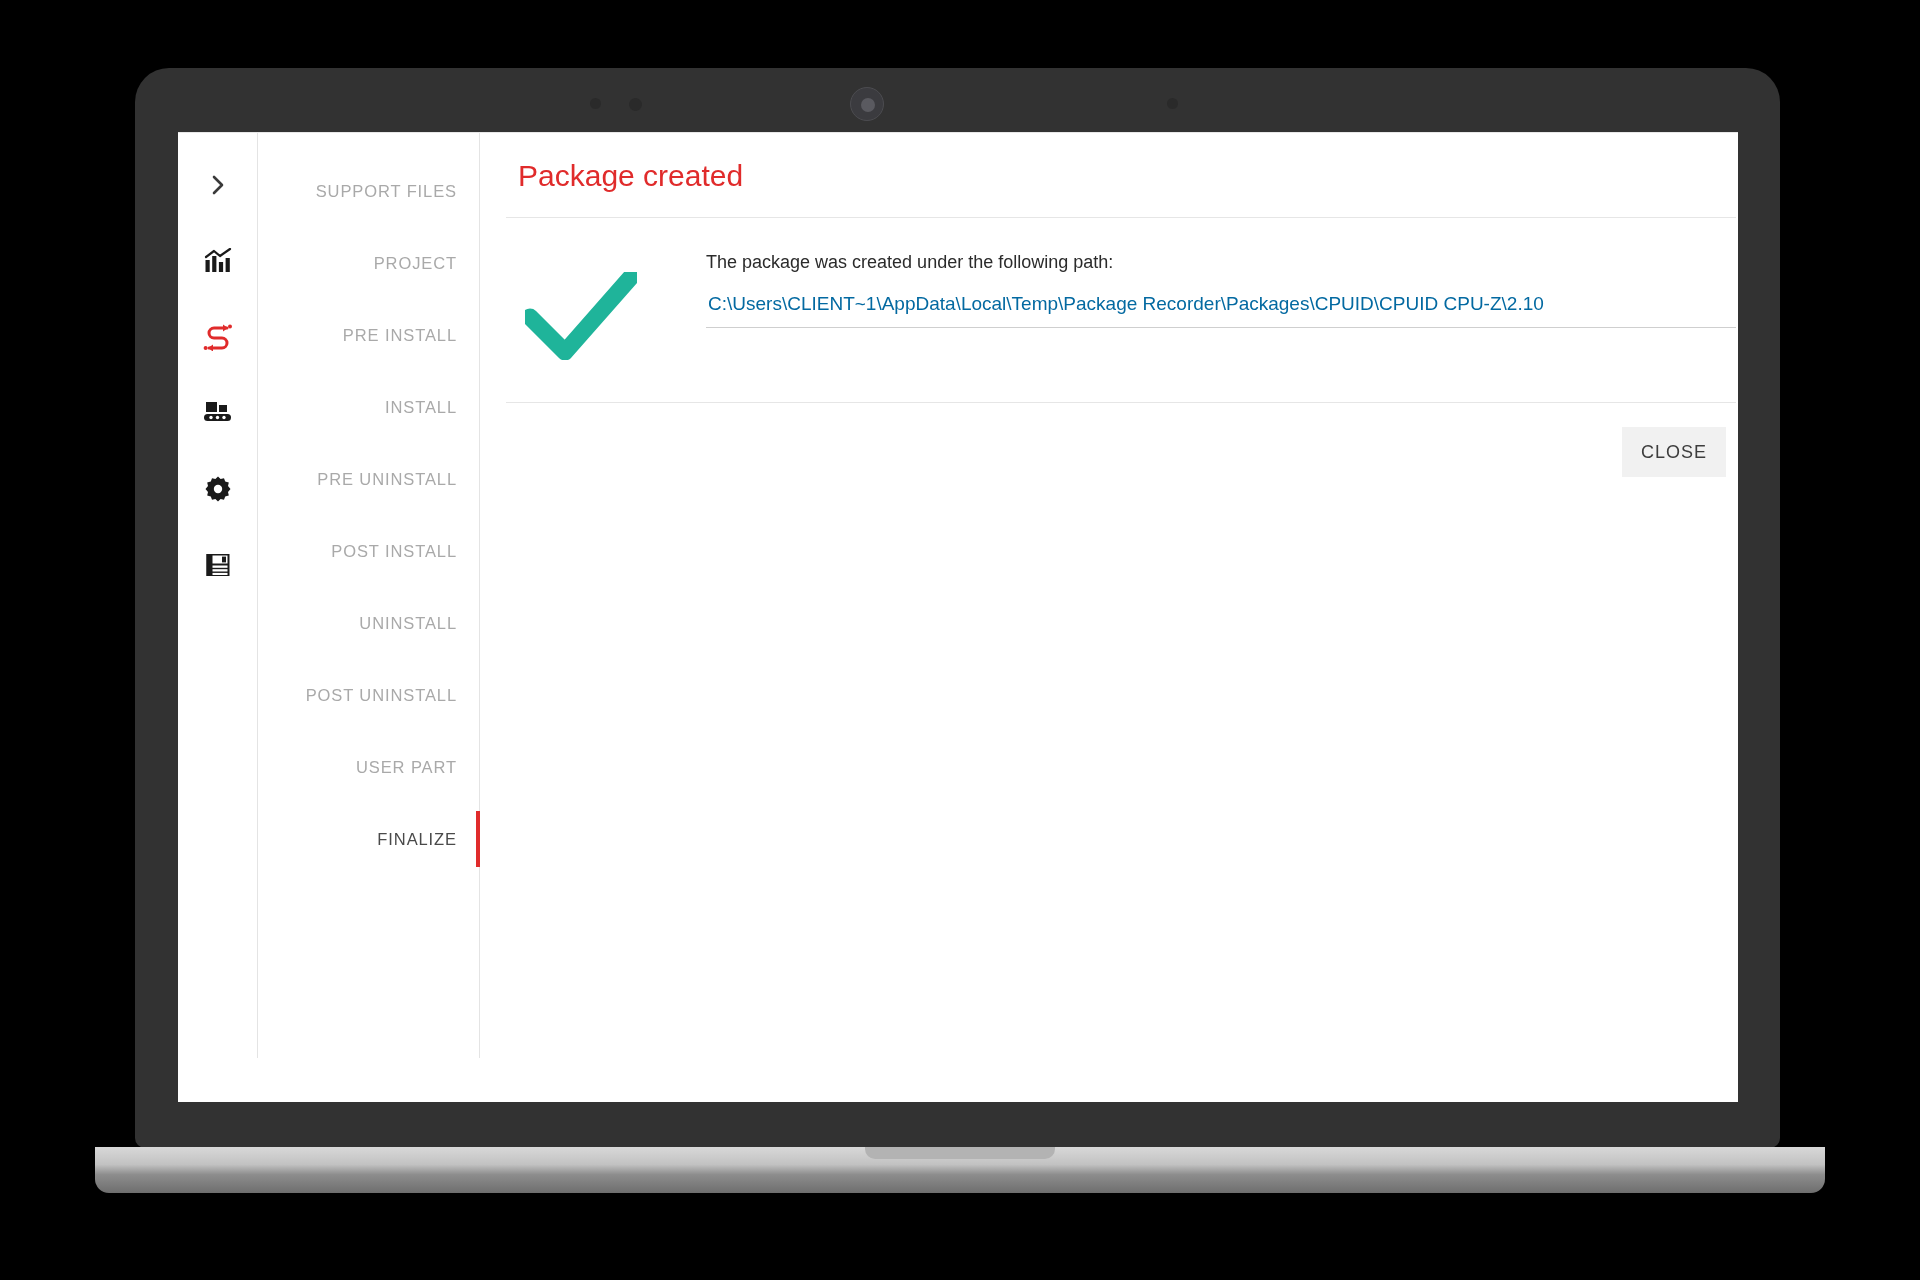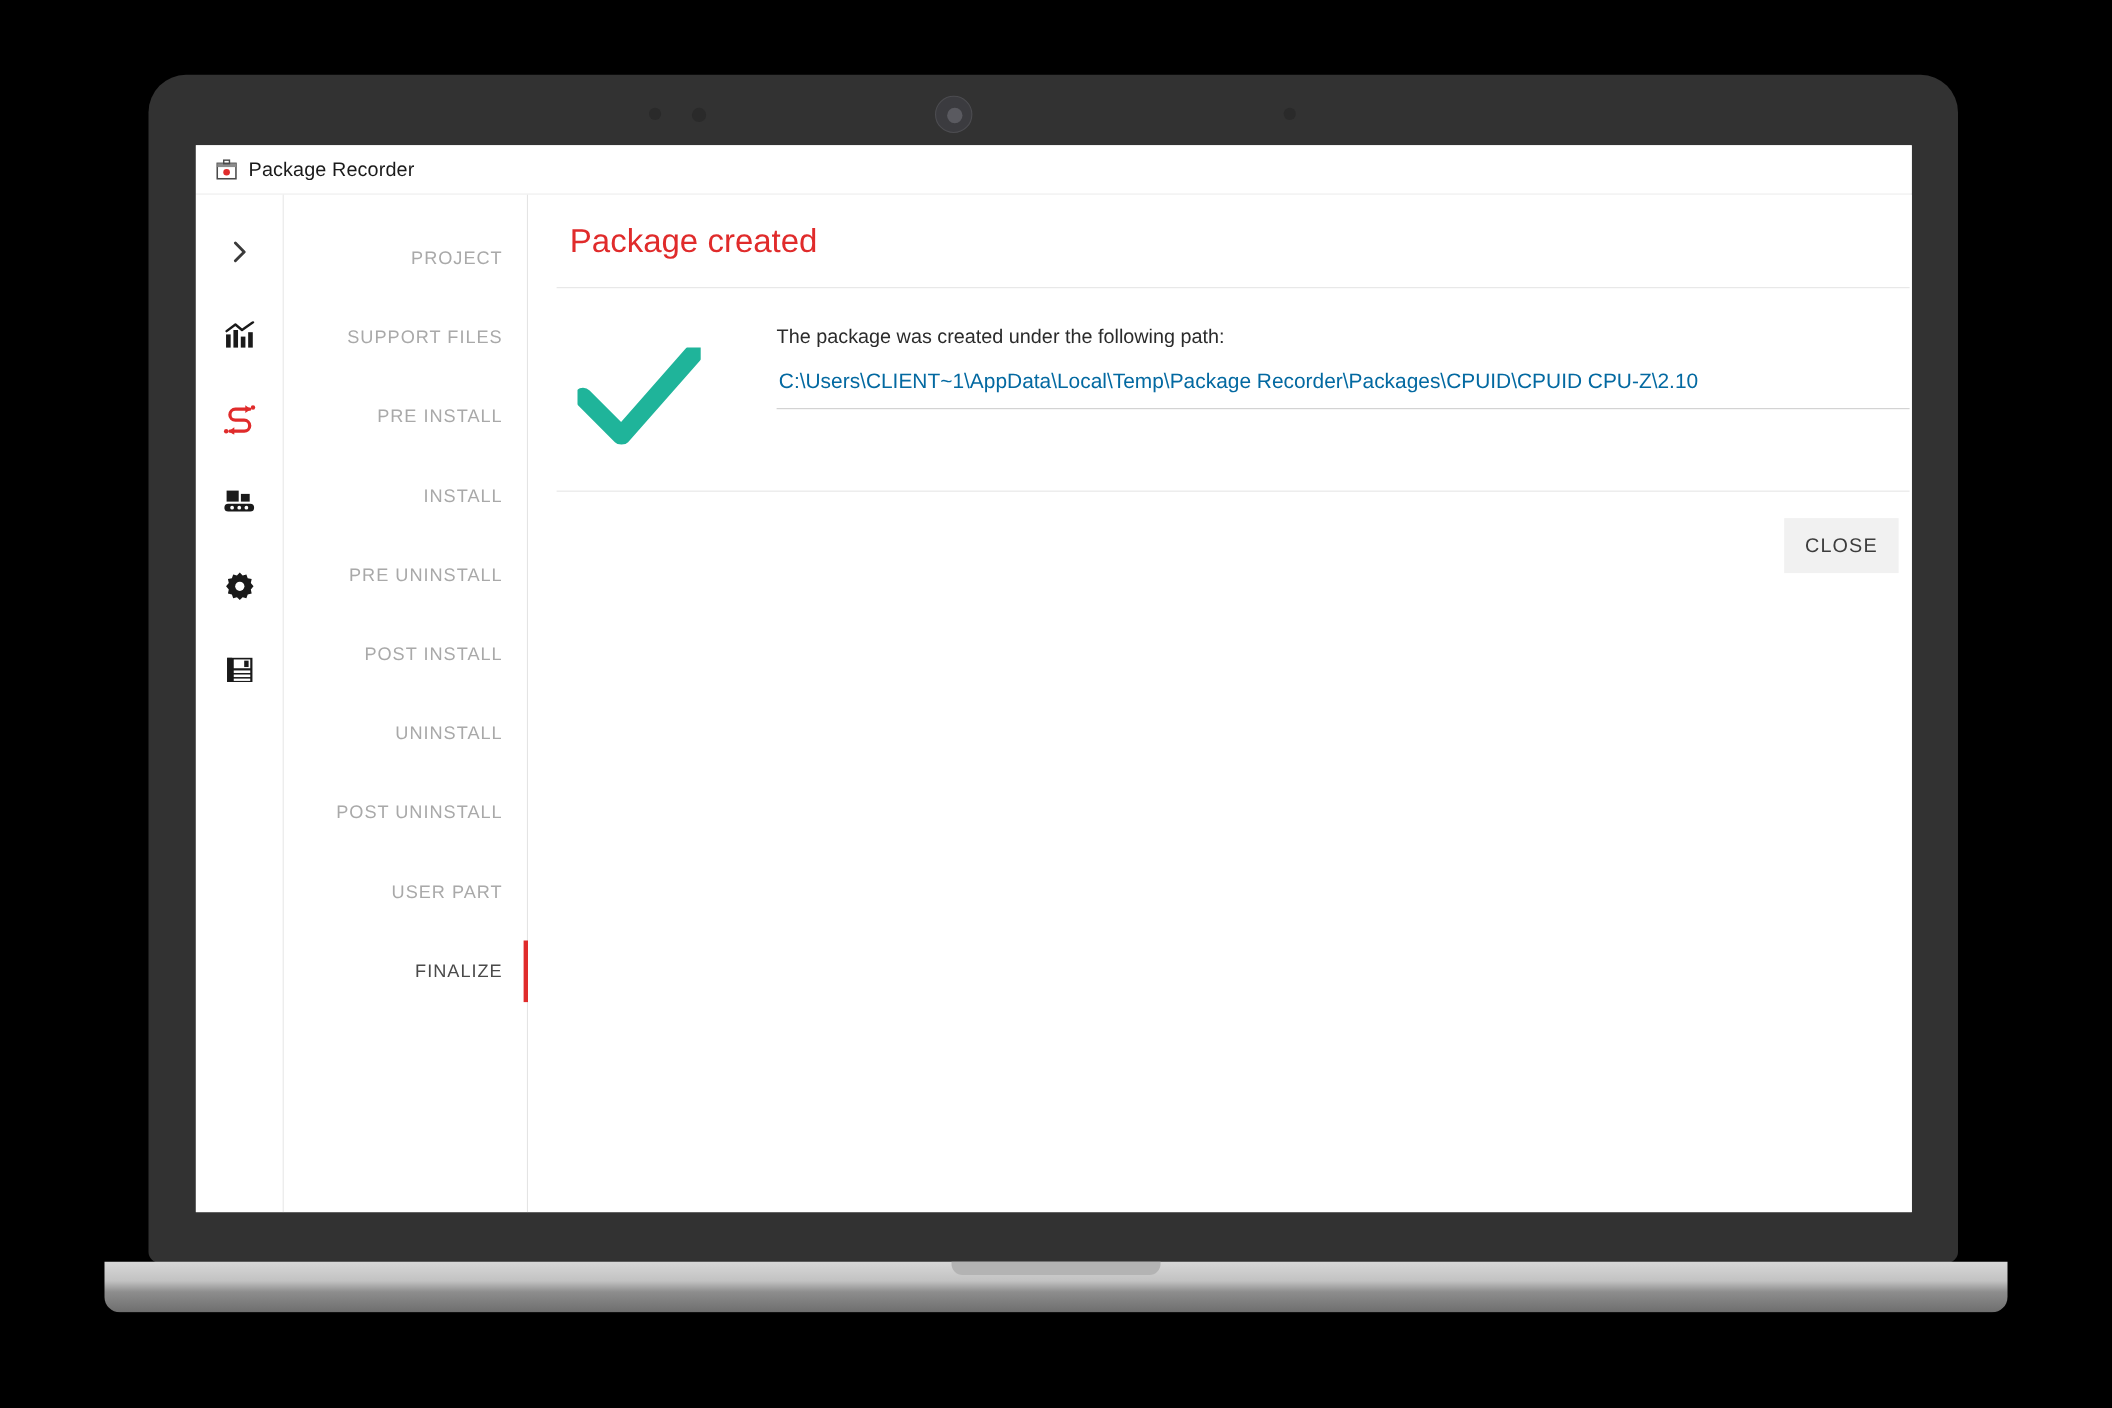--- a/index.html
+++ b/index.html
@@ -253,29 +253,20 @@
     <div id="laptop-bezel-top">
       <div class="bezel-dot" id="bezel-dot-1"></div>
       <div class="bezel-dot" id="bezel-dot-2"></div>
       <div id="laptop-camera"></div>
       <div class="bezel-dot" id="bezel-dot-4"></div>
     </div>
   </div>
 
   <div id="app-window">
 
-    <div id="title-bar">
-      <svg id="app-icon" viewBox="0 0 20 20">
-        <rect x="1.5" y="4.5" width="17" height="14" fill="none" stroke="#4a4a4a" stroke-width="1.4"></rect>
-        <rect x="1.5" y="4.5" width="17" height="3.4" fill="#8c8c8c"></rect>
-        <rect x="7.4" y="1.6" width="5.2" height="3.2" fill="none" stroke="#4a4a4a" stroke-width="1.3"></rect>
-        <circle cx="10" cy="12.6" r="3" fill="#e02b2b"></circle>
-      </svg>
-      <div id="app-title">Package Recorder</div>
-    </div>
 
     <div id="app-body">
 
       <div id="icon-rail">
 
         <div class="rail-item">
           <svg width="22" height="22" viewBox="0 0 22 22">
             <path d="M7 3 L15 11 L7 19" fill="none" stroke="#3a3a3a" stroke-width="2.6" stroke-linecap="round" stroke-linejoin="round"></path>
           </svg>
         </div>
@@ -329,22 +320,22 @@
             <rect x="17" y="4.6" width="4" height="5.8" fill="#1a1a1a"></rect>
             <rect x="7.5" y="13.5" width="15" height="2.3" fill="#ffffff"></rect>
             <rect x="7.5" y="17.2" width="15" height="2.3" fill="#ffffff"></rect>
             <rect x="7.5" y="20.9" width="15" height="2.1" fill="#ffffff"></rect>
           </svg>
         </div>
 
       </div>
 
       <div id="step-nav">
+          <div class="step-item">SUPPORT FILES</div>
           <div class="step-item">PROJECT</div>
-          <div class="step-item">SUPPORT FILES</div>
           <div class="step-item">PRE INSTALL</div>
           <div class="step-item">INSTALL</div>
           <div class="step-item">PRE UNINSTALL</div>
           <div class="step-item">POST INSTALL</div>
           <div class="step-item">UNINSTALL</div>
           <div class="step-item">POST UNINSTALL</div>
           <div class="step-item">USER PART</div>
           <div class="step-item active">FINALIZE</div>
         </div>
 

